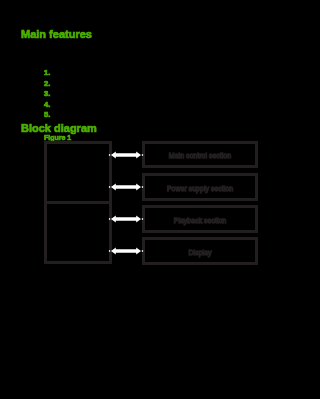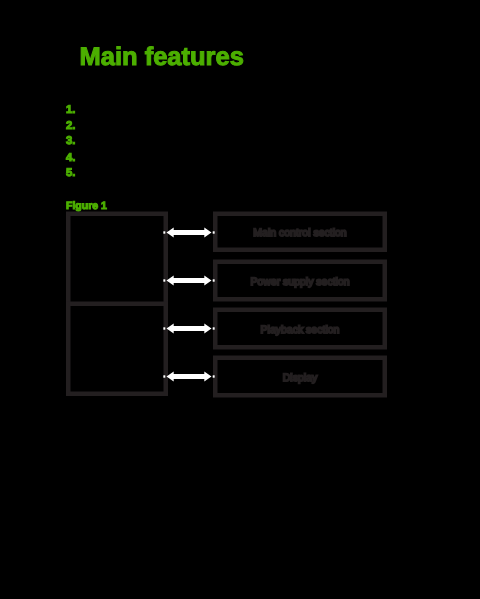--- a/index.html
+++ b/index.html
@@ -1,18 +1,18 @@
 <!DOCTYPE html>
 <html><head>
 <meta charset="utf-8">
 <style>
 html,body{margin:0;padding:0;background:#000;}
 body{width:300px;height:399px;overflow:hidden;font-family:"Liberation Sans",sans-serif;}
 .page{position:relative;width:300px;height:399px;background:#000;}
-.hd{position:absolute;left:21px;color:#4CAF00;font-weight:bold;font-size:17px;white-space:nowrap;-webkit-text-stroke:0.7px #4CAF00;filter:blur(0.32px);margin-left:32px;}
+.hd{position:absolute;left:21px;color:#4CAF00;font-weight:bold;font-size:11px;white-space:nowrap;-webkit-text-stroke:0.7px #4CAF00;filter:blur(0.32px);}
 #h1{top:28px;}
 #h2{top:43px;}
 #h3{top:122px;}
 .bullets{position:absolute;left:44px;top:68px;color:#4CAF00;font-size:7.5px;font-weight:bold;line-height:10.5px;-webkit-text-stroke:0.7px #4CAF00;}
 .figlabel{position:absolute;left:44px;top:134px;color:#4CAF00;font-weight:bold;font-size:7px;-webkit-text-stroke:0.7px #4CAF00;}
 .lbox{position:absolute;left:44px;top:141px;width:68px;height:123px;box-sizing:border-box;border:3px solid #231F20;}
 .ldiv{position:absolute;left:44px;top:201px;width:68px;height:3px;background:#231F20;}
 .rbox{position:absolute;left:142px;width:116px;box-sizing:border-box;border:3px solid #231F20;
  color:#231F20;font-size:7px;-webkit-text-stroke:1.3px #231F20;display:flex;align-items:center;justify-content:center;padding-top:2px;}
 .arrow{position:absolute;left:108px;line-height:0;font-size:0;}
@@ -23,20 +23,21 @@
 
 <div class="page">
   <div class="hd" id="h1">Main features</div>
   <div class="bullets">
       <div>1.</div>
       <div>2.</div>
       <div>3.</div>
       <div>4.</div>
       <div>5.</div>
     </div>
+  <div class="hd" id="h3">Block diagram</div>
   <div class="figlabel">Figure 1</div>
   <div class="lbox"></div>
   <div class="ldiv"></div>
 <div class="rbox" style="top: 141px; height: 27px;">Main control section</div>
     <div class="arrow" style="top: 148.5px;">
       <svg width="36" height="12" viewBox="0 0 36 12">
         <path d="M3.0,6 L7.8,2.6 L7.8,4.3 L28.2,4.3 L28.2,2.6 L33.0,6 L28.2,9.4 L28.2,7.7 L7.8,7.7 L7.8,9.4 Z" fill="#fff"></path>
         <rect x="0.9" y="5.2" width="1.3" height="1.6" fill="#fff"></rect>
         <rect x="33.8" y="5.2" width="1.3" height="1.6" fill="#fff"></rect>
       </svg>

